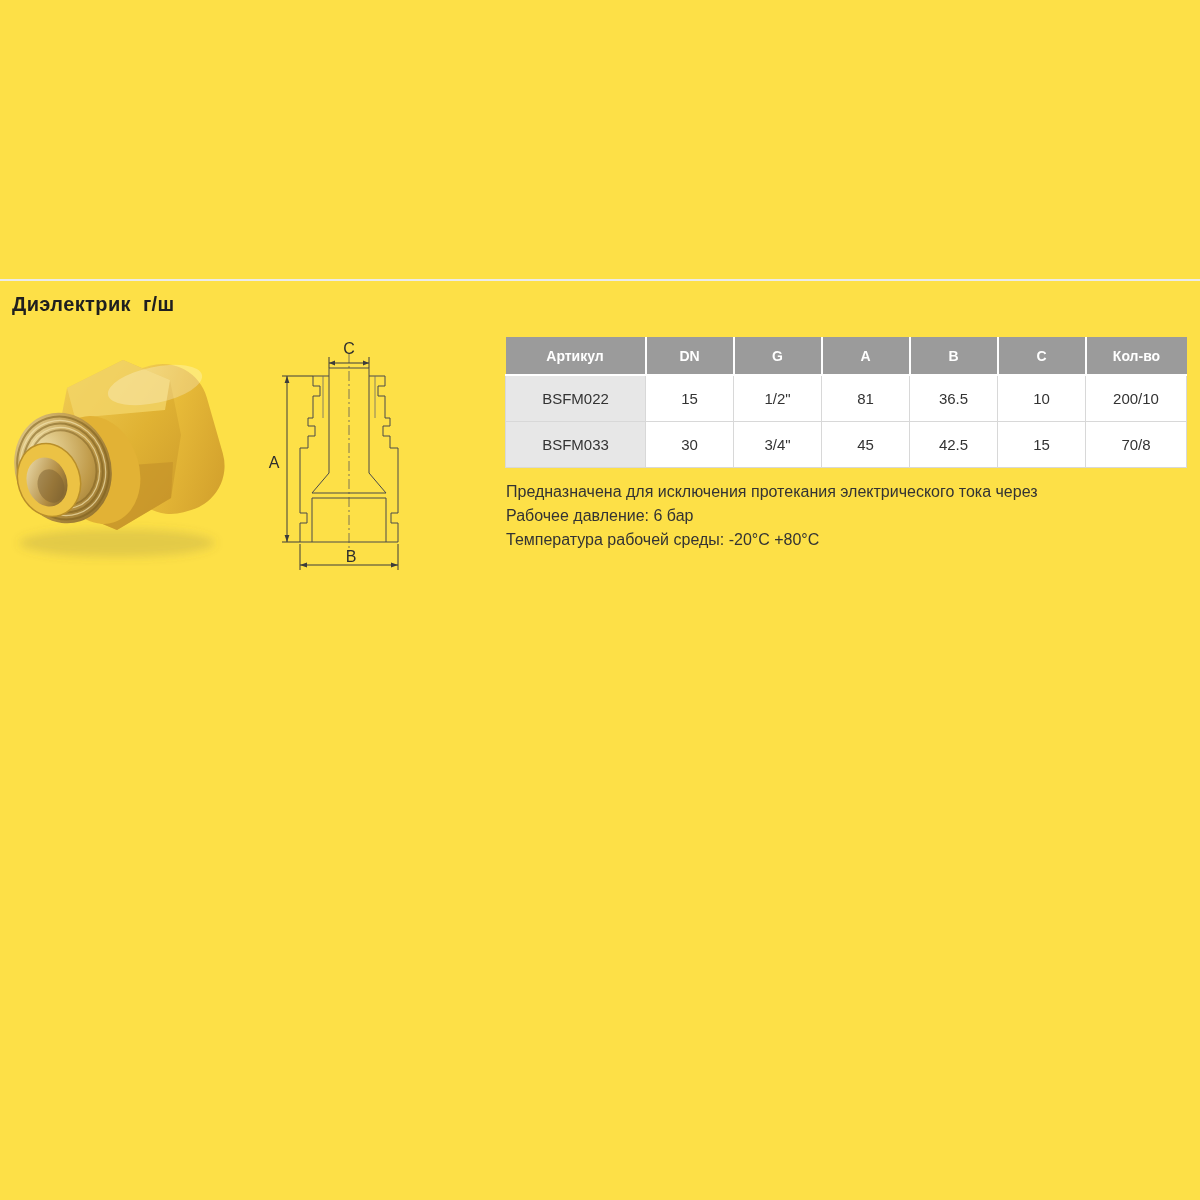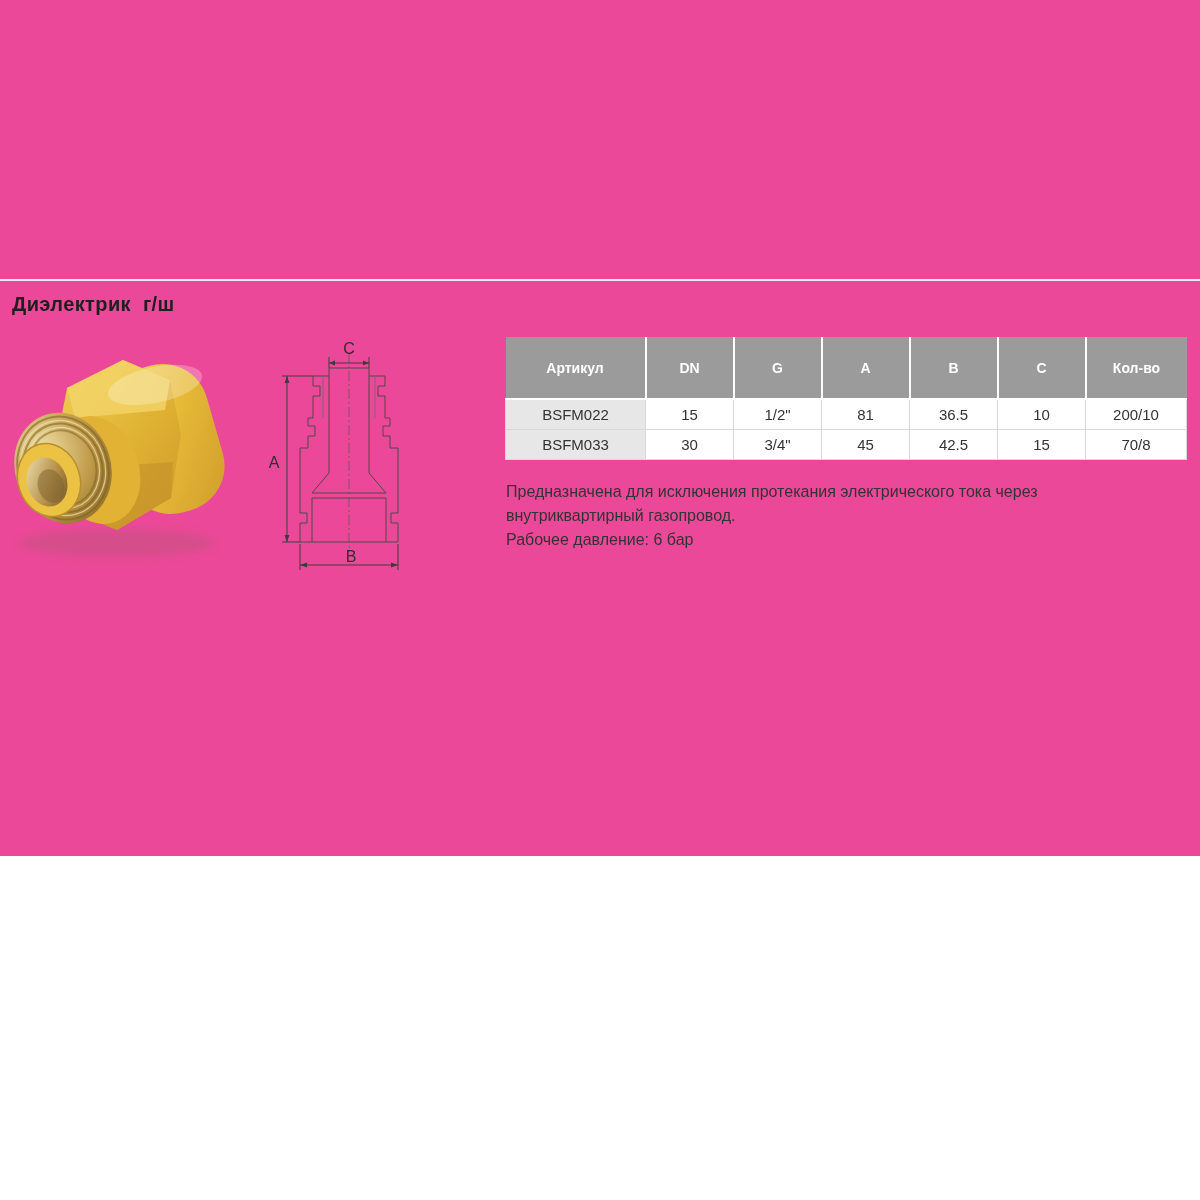--- a/index.html
+++ b/index.html
@@ -1,38 +1,38 @@
 <!DOCTYPE html>
 <html><head>
 <meta charset="utf-8">
 <style>
   html,body{margin:0;padding:0;background:#fff;}
   body{font-family:"Liberation Sans", sans-serif;}
-  .canvas{position:relative;width:1200px;height:856px;background:#ec4899;overflow:hidden;}
+  .canvas{position:relative;width:1200px;height:1200px;background:#fde047;overflow:hidden;}
 
   .topline{position:absolute;left:0;top:279px;width:1200px;height:2px;background:#ebebeb;}
 
   .title{position:absolute;left:12px;top:293px;margin:0;font-size:20px;font-weight:bold;
          color:#1f1f1f;letter-spacing:.4px;white-space:pre;}
 
   .photo{position:absolute;left:5px;top:350px;width:220px;height:220px;}
   .drawing{position:absolute;left:265px;top:340px;width:145px;height:240px;}
   .drawing .ln{fill:none;stroke:#4a4a4a;stroke-width:1;}
   .drawing .thin{fill:none;stroke:#6a6a6a;stroke-width:.8;}
   .drawing .dim{fill:none;stroke:#3c3c3c;stroke-width:1;}
   .drawing .arr{fill:#3c3c3c;stroke:none;}
   .drawing text{font-family:"Liberation Sans",sans-serif;font-size:16px;fill:#2e2e2e;}
   .drawing .cl{fill:none;stroke:#5a5a5a;stroke-width:.8;stroke-dasharray:10 3 2 3;}
 
   table.spec{position:absolute;left:505px;top:337px;width:681px;border-collapse:collapse;
              table-layout:fixed;text-align:center;color:#333;}
   table.spec th{background:#9b9b9b;color:#ffffff;font-weight:bold;font-size:14px;height:29px;
-                border-left:2px solid #ffffff;border-bottom:2px solid #ffffff;padding:16px;}
+                border-left:2px solid #ffffff;border-bottom:2px solid #ffffff;padding:4px;}
   table.spec th:first-child{border-left:none;}
-  table.spec td{background:#ffffff;border:1px solid #d8d8d8;height:29px;font-size:15px;padding:0;}
+  table.spec td{background:#ffffff;border:1px solid #d8d8d8;height:29px;font-size:15px;padding:8px;}
   table.spec td.first{background:#e7e7e7;}
 
   .desc{position:absolute;left:506px;top:452px;font-size:16px;line-height:24px;color:#333;margin-top:28px;}
   .desc .dline{white-space:pre;height:24px;}
 </style>
 </head>
 <body>
 
 <div class="canvas">
 
@@ -150,17 +150,17 @@
         <td>45</td>
         <td>42.5</td>
         <td>15</td>
         <td>70/8</td>
       </tr>
     </tbody>
   </table>
 
   <div class="desc">
     <div class="dline">Предназначена для исключения протекания электрического тока через</div>
-    <div class="dline">внутриквартирный газопровод.</div>
     <div class="dline">Рабочее давление: 6 бар</div>
+    <div class="dline">Температура рабочей среды: -20°C +80°C</div>
   </div>
 
 </div>
 
 </body></html>

